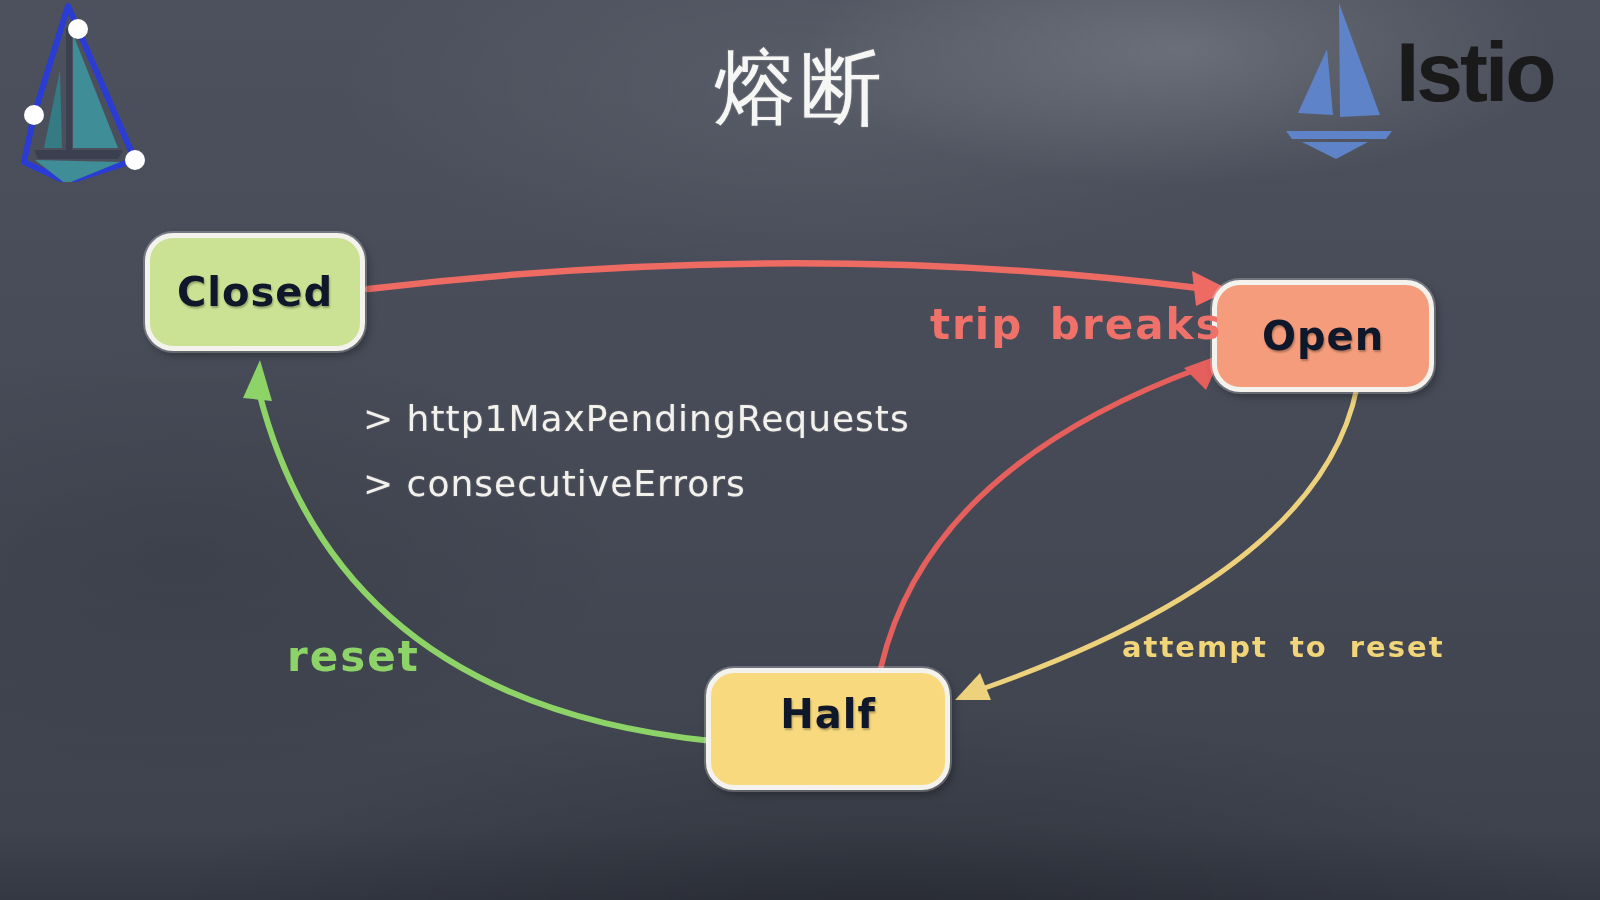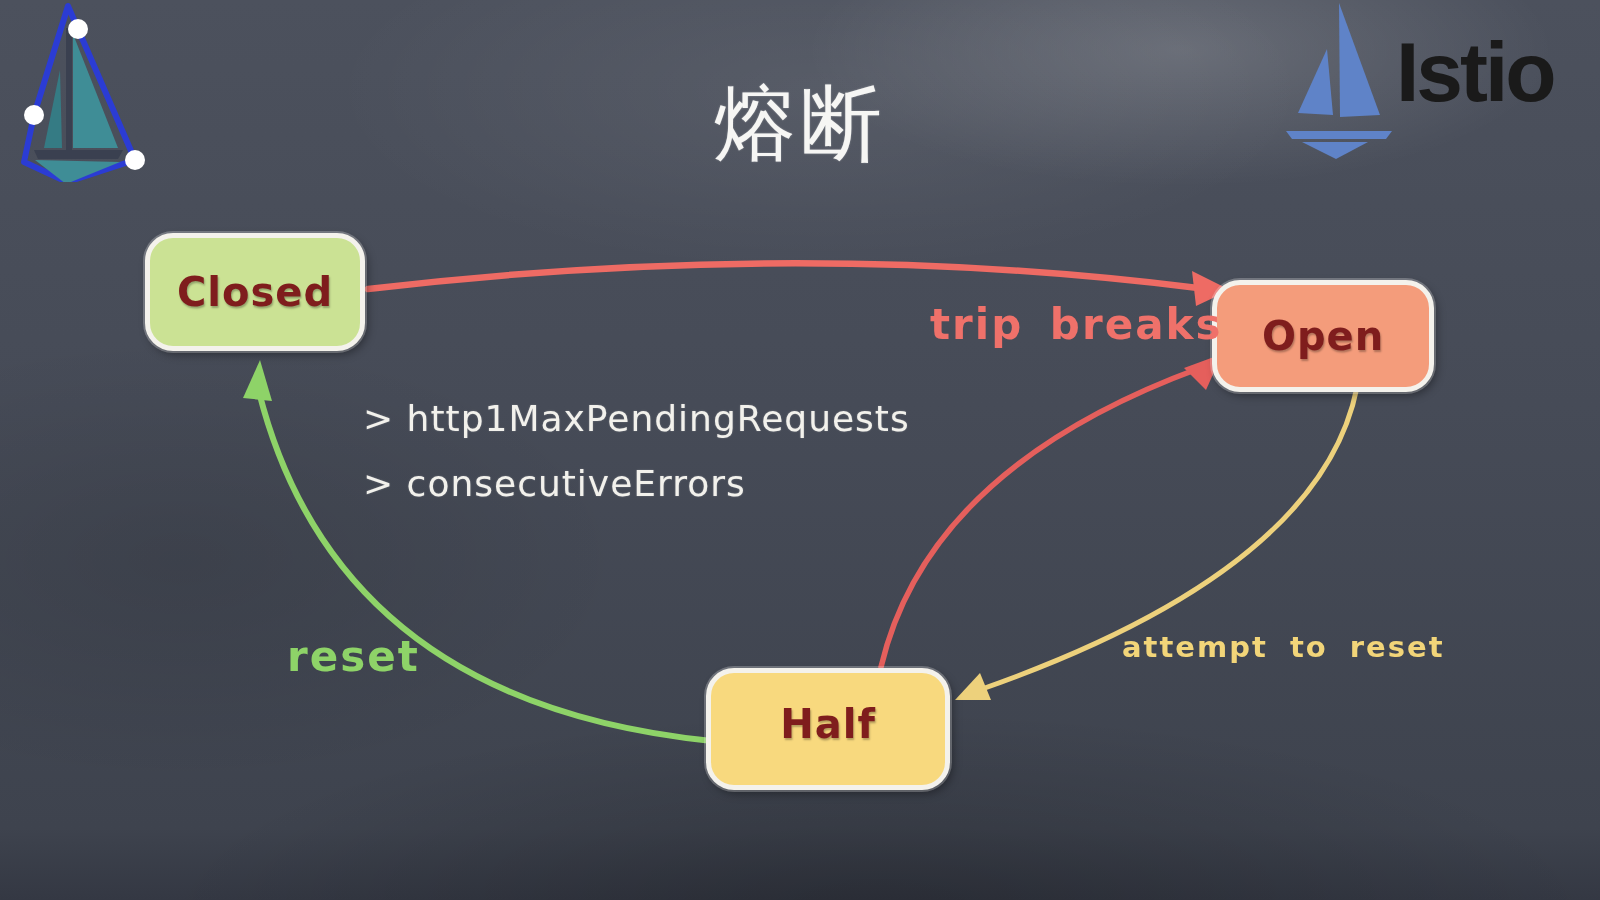--- a/index.html
+++ b/index.html
@@ -13,43 +13,42 @@
       radial-gradient(ellipse 600px 300px at 180px 560px, rgba(0,0,0,0.10), transparent 75%),
       radial-gradient(ellipse 900px 260px at 55% 102%, rgba(0,0,0,0.22), transparent 80%),
       linear-gradient(180deg,#4c515d 0%, #464b57 45%, #3e434e 92%, #343843 100%);
   }
   
   .title{
     position:absolute;left:0;top:34px;width:1600px;text-align:center;
     font-family:"DejaVu Serif","Liberation Serif",serif;
     font-size:82px;color:#f6f6f4;letter-spacing:4px;
     text-shadow:0 0 2px rgba(255,255,255,0.35);
-    margin-top:36px;
   }
   
   .istio-logo{position:absolute;left:1278px;top:0px;width:322px;height:170px;}
   .istio-word{
     position:absolute;left:118px;top:30px;
     font-family:"Liberation Sans","DejaVu Sans",sans-serif;
     font-weight:bold;font-size:84px;letter-spacing:-3px;color:#1a1a1a;line-height:1;
   }
   
   .state{
     position:absolute;display:flex;align-items:center;justify-content:center;
     border:5px solid #f4f2ec;border-radius:28px;
     box-shadow:0 0 0 2px rgba(255,255,255,0.25), 3px 4px 8px rgba(0,0,0,0.35);
   }
   .state span{
-    font-weight:bold;font-size:40px;color:#7f1d1d;letter-spacing:1px;
+    font-weight:bold;font-size:40px;color:#0f172a;letter-spacing:1px;
     text-shadow:1px 2px 2px rgba(0,0,0,0.28);
   }
   .state.closed{left:145px;top:233px;width:210px;height:108px;background:#cbe294;}
   .state.open{left:1212px;top:240px;width:212px;height:102px;background:#f49c7b;margin-top:40px;}
   .state.half{left:706px;top:668px;width:234px;height:112px;background:#f8d97e;align-items:flex-start;}
-  .state.half span{margin-top:28px;}
+  .state.half span{margin-top:18px;}
   
   .tlabel{position:absolute;font-weight:bold;letter-spacing:2px;word-spacing:10px;white-space:nowrap;}
   .tlabel.trip{left:930px;top:300px;font-size:42px;color:#ef716a;}
   .tlabel.attempt{left:1122px;top:630px;font-size:29px;color:#f2d579;}
   .tlabel.reset{left:287px;top:632px;font-size:42px;color:#8ed368;}
   
   .notes{position:absolute;left:363px;top:398px;color:#f2f1ec;font-size:36px;letter-spacing:1px;}
   .notes .line{margin-bottom:24px;text-shadow:0 0 2px rgba(255,255,255,0.25);}
   
   svg.arrows{position:absolute;left:0;top:0;}

